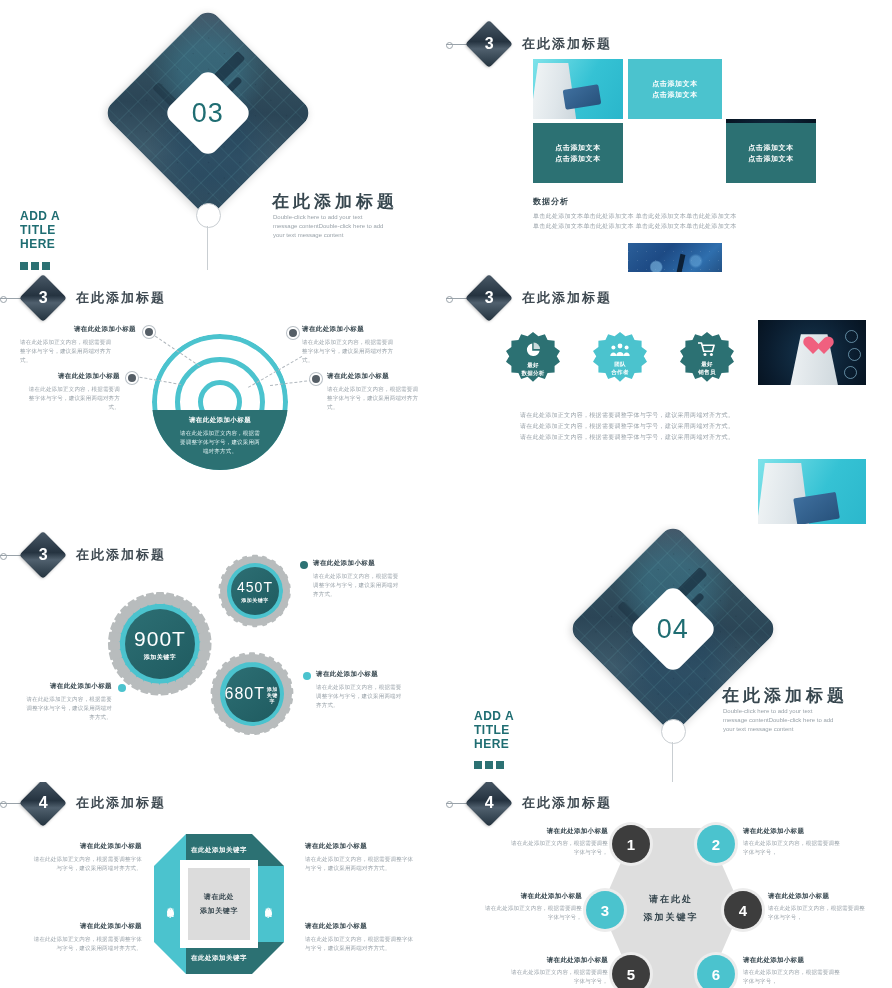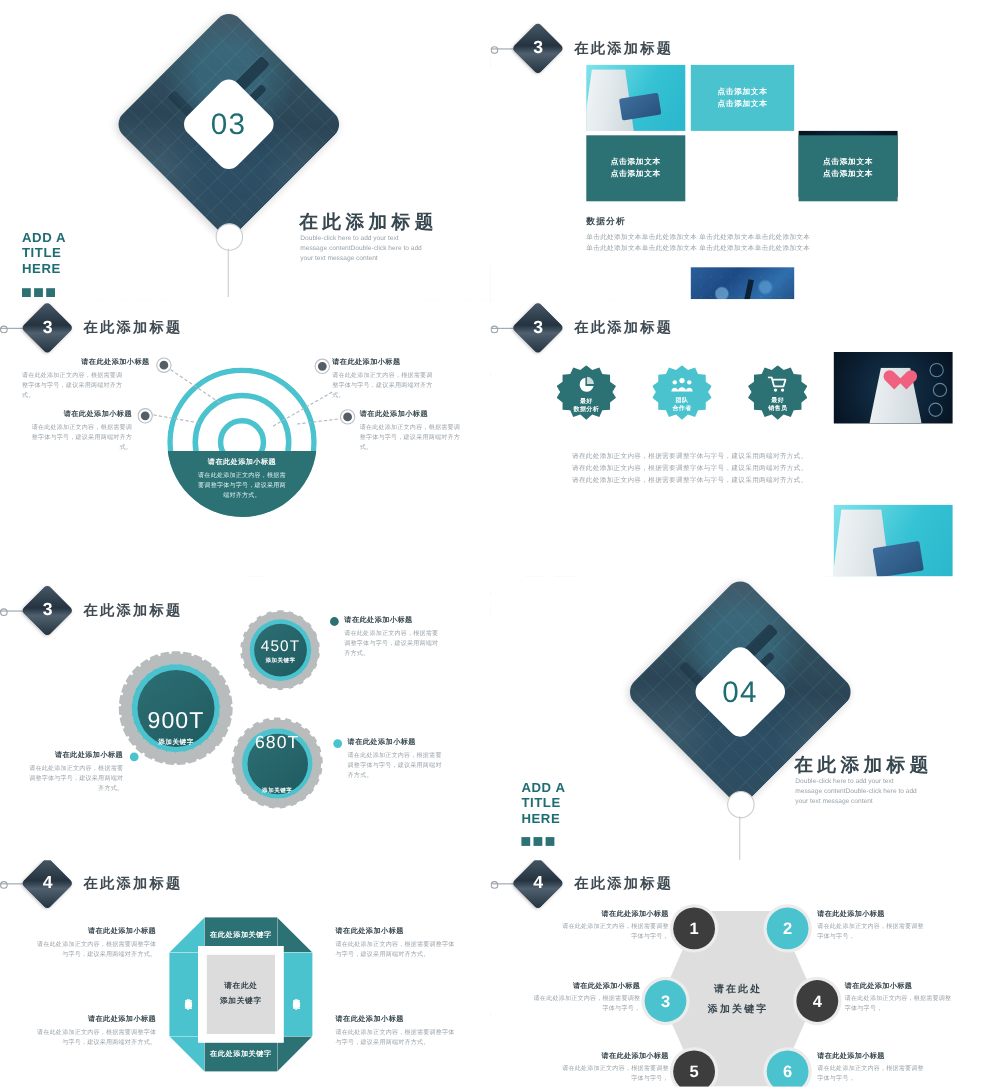--- a/index.html
+++ b/index.html
@@ -320,21 +320,21 @@
     <div class="sec-line"></div>
     <div class="dia-num">
       <span>3</span>
     </div>
     <div class="sec-title">在此添加标题</div>
   </div>
 
   <div class="gear" style="left:110px;top:70px;width:100px;height:100px;">
     <div class="teeth"></div>
     <div class="hub" style="left:9px;top:9px;width:82px;height:82px;background:#4bc3ce;">
-      <div style="width:70px;height:70px;border-radius:50%;background:linear-gradient(140deg,#2d6f74,#1f5b60);display:flex;flex-direction:column;align-items:center;justify-content:flex-end;">
+      <div style="width:70px;height:70px;border-radius:50%;background:linear-gradient(140deg,#2d6f74,#1f5b60);display:flex;flex-direction:column;align-items:center;justify-content:center;">
         <div class="num" style="font-size:21px;">900T</div>
         <div class="kw">添加关键字</div>
       </div>
     </div>
   <div class="tooth" style="width: 7.5px; height: 11.5px; margin-left: -3.75px; margin-top: -5.75px; transform: rotate(0deg) translate(0px, -45.975px);"></div>
       <div class="tooth" style="width: 7.5px; height: 11.5px; margin-left: -3.75px; margin-top: -5.75px; transform: rotate(11.6129deg) translate(0px, -45.975px);"></div>
       <div class="tooth" style="width: 7.5px; height: 11.5px; margin-left: -3.75px; margin-top: -5.75px; transform: rotate(23.2258deg) translate(0px, -45.975px);"></div>
       <div class="tooth" style="width: 7.5px; height: 11.5px; margin-left: -3.75px; margin-top: -5.75px; transform: rotate(34.8387deg) translate(0px, -45.975px);"></div>
       <div class="tooth" style="width: 7.5px; height: 11.5px; margin-left: -3.75px; margin-top: -5.75px; transform: rotate(46.4516deg) translate(0px, -45.975px);"></div>
       <div class="tooth" style="width: 7.5px; height: 11.5px; margin-left: -3.75px; margin-top: -5.75px; transform: rotate(58.0645deg) translate(0px, -45.975px);"></div>
@@ -393,21 +393,21 @@
       <div class="tooth" style="width: 5.25px; height: 8.05px; margin-left: -2.625px; margin-top: -4.025px; transform: rotate(278.182deg) translate(0px, -32.1825px);"></div>
       <div class="tooth" style="width: 5.25px; height: 8.05px; margin-left: -2.625px; margin-top: -4.025px; transform: rotate(294.545deg) translate(0px, -32.1825px);"></div>
       <div class="tooth" style="width: 5.25px; height: 8.05px; margin-left: -2.625px; margin-top: -4.025px; transform: rotate(310.909deg) translate(0px, -32.1825px);"></div>
       <div class="tooth" style="width: 5.25px; height: 8.05px; margin-left: -2.625px; margin-top: -4.025px; transform: rotate(327.273deg) translate(0px, -32.1825px);"></div>
       <div class="tooth" style="width: 5.25px; height: 8.05px; margin-left: -2.625px; margin-top: -4.025px; transform: rotate(343.636deg) translate(0px, -32.1825px);"></div>
     </div>
 
   <div class="gear" style="left:212px;top:130px;width:80px;height:80px;">
     <div class="teeth"></div>
     <div class="hub" style="left:8px;top:8px;width:64px;height:64px;background:#4bc3ce;">
-      <div style="width:55px;height:55px;border-radius:50%;background:linear-gradient(140deg,#2d6f74,#1f5b60);display:flex;flex-direction:column;align-items:center;justify-content:space-between;">
+      <div style="width:55px;height:55px;border-radius:50%;background:linear-gradient(140deg,#2d6f74,#1f5b60);display:flex;align-items:center;justify-content:flex-start;">
         <div class="num" style="font-size:16px;">680T</div>
         <div class="kw" style="font-size:5px;">添加关键字</div>
       </div>
     </div>
   <div class="tooth" style="width: 6px; height: 9.2px; margin-left: -3px; margin-top: -4.6px; transform: rotate(0deg) translate(0px, -36.78px);"></div>
       <div class="tooth" style="width: 6px; height: 9.2px; margin-left: -3px; margin-top: -4.6px; transform: rotate(14.4deg) translate(0px, -36.78px);"></div>
       <div class="tooth" style="width: 6px; height: 9.2px; margin-left: -3px; margin-top: -4.6px; transform: rotate(28.8deg) translate(0px, -36.78px);"></div>
       <div class="tooth" style="width: 6px; height: 9.2px; margin-left: -3px; margin-top: -4.6px; transform: rotate(43.2deg) translate(0px, -36.78px);"></div>
       <div class="tooth" style="width: 6px; height: 9.2px; margin-left: -3px; margin-top: -4.6px; transform: rotate(57.6deg) translate(0px, -36.78px);"></div>
       <div class="tooth" style="width: 6px; height: 9.2px; margin-left: -3px; margin-top: -4.6px; transform: rotate(72deg) translate(0px, -36.78px);"></div>

